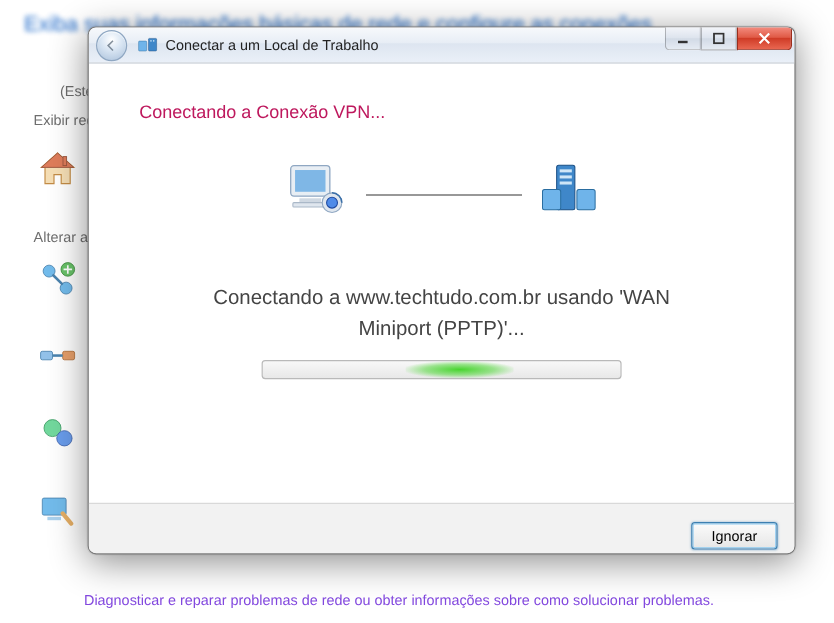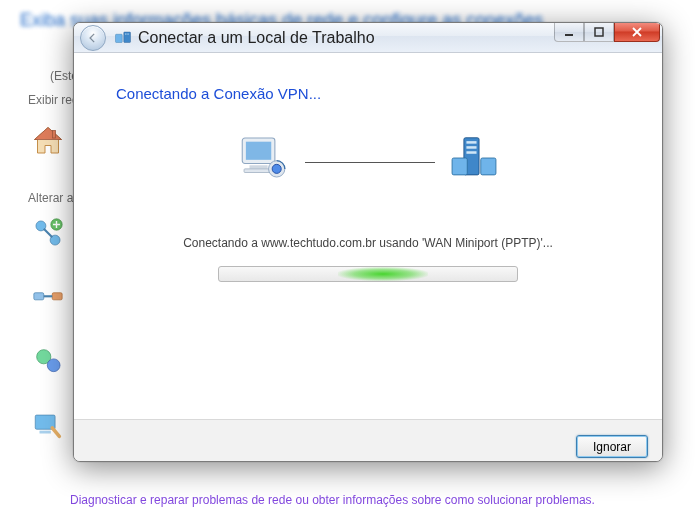--- a/index.html
+++ b/index.html
@@ -86,21 +86,21 @@
     box-shadow: inset 0 1px 1px rgba(255,255,255,0.8);
   }
   .back-btn svg { opacity: 0.65; }
   .title-icon {
     width: 18px; height: 18px;
     margin-left: 8px;
     display: flex; align-items: center; justify-content: center;
   }
   .title-text {
     margin-left: 6px;
-    font-size: 16px;
+    font-size: 12px;
     color: #222;
   }
   .win-controls {
     position: absolute;
     right: 2px; top: -1px;
     display: flex;
     gap: 0;
   }
   .win-btn {
     width: 30px; height: 20px;
@@ -122,40 +122,40 @@
   }
   .win-btn svg { display:block; }
 
   
   .content {
     flex: 1;
     padding: 20px 40px 0 40px;
     position: relative;
   }
   .h1 {
-    color: #1d4ed8;
+    color: #be185d;
     font-size: 15px;
     font-weight: 400;
     margin: 12px 0 30px 2px;
   }
   .graphic {
     display: flex;
     align-items: center;
     justify-content: center;
     gap: 12px;
     margin-top: 10px;
   }
   .g-line {
     width: 130px;
     border-top: 1px solid #555;
     margin-top: 4px;
   }
   .status {
     text-align: center;
-    font-size: 12px;
+    font-size: 17px;
     color: #444;
     margin-top: 46px;
     line-height: 1.5;
     padding: 0 50px;
   }
   .progress {
     width: 300px;
     height: 16px;
     margin: 14px auto 0 auto;
     border: 1px solid #b9b9b9;

